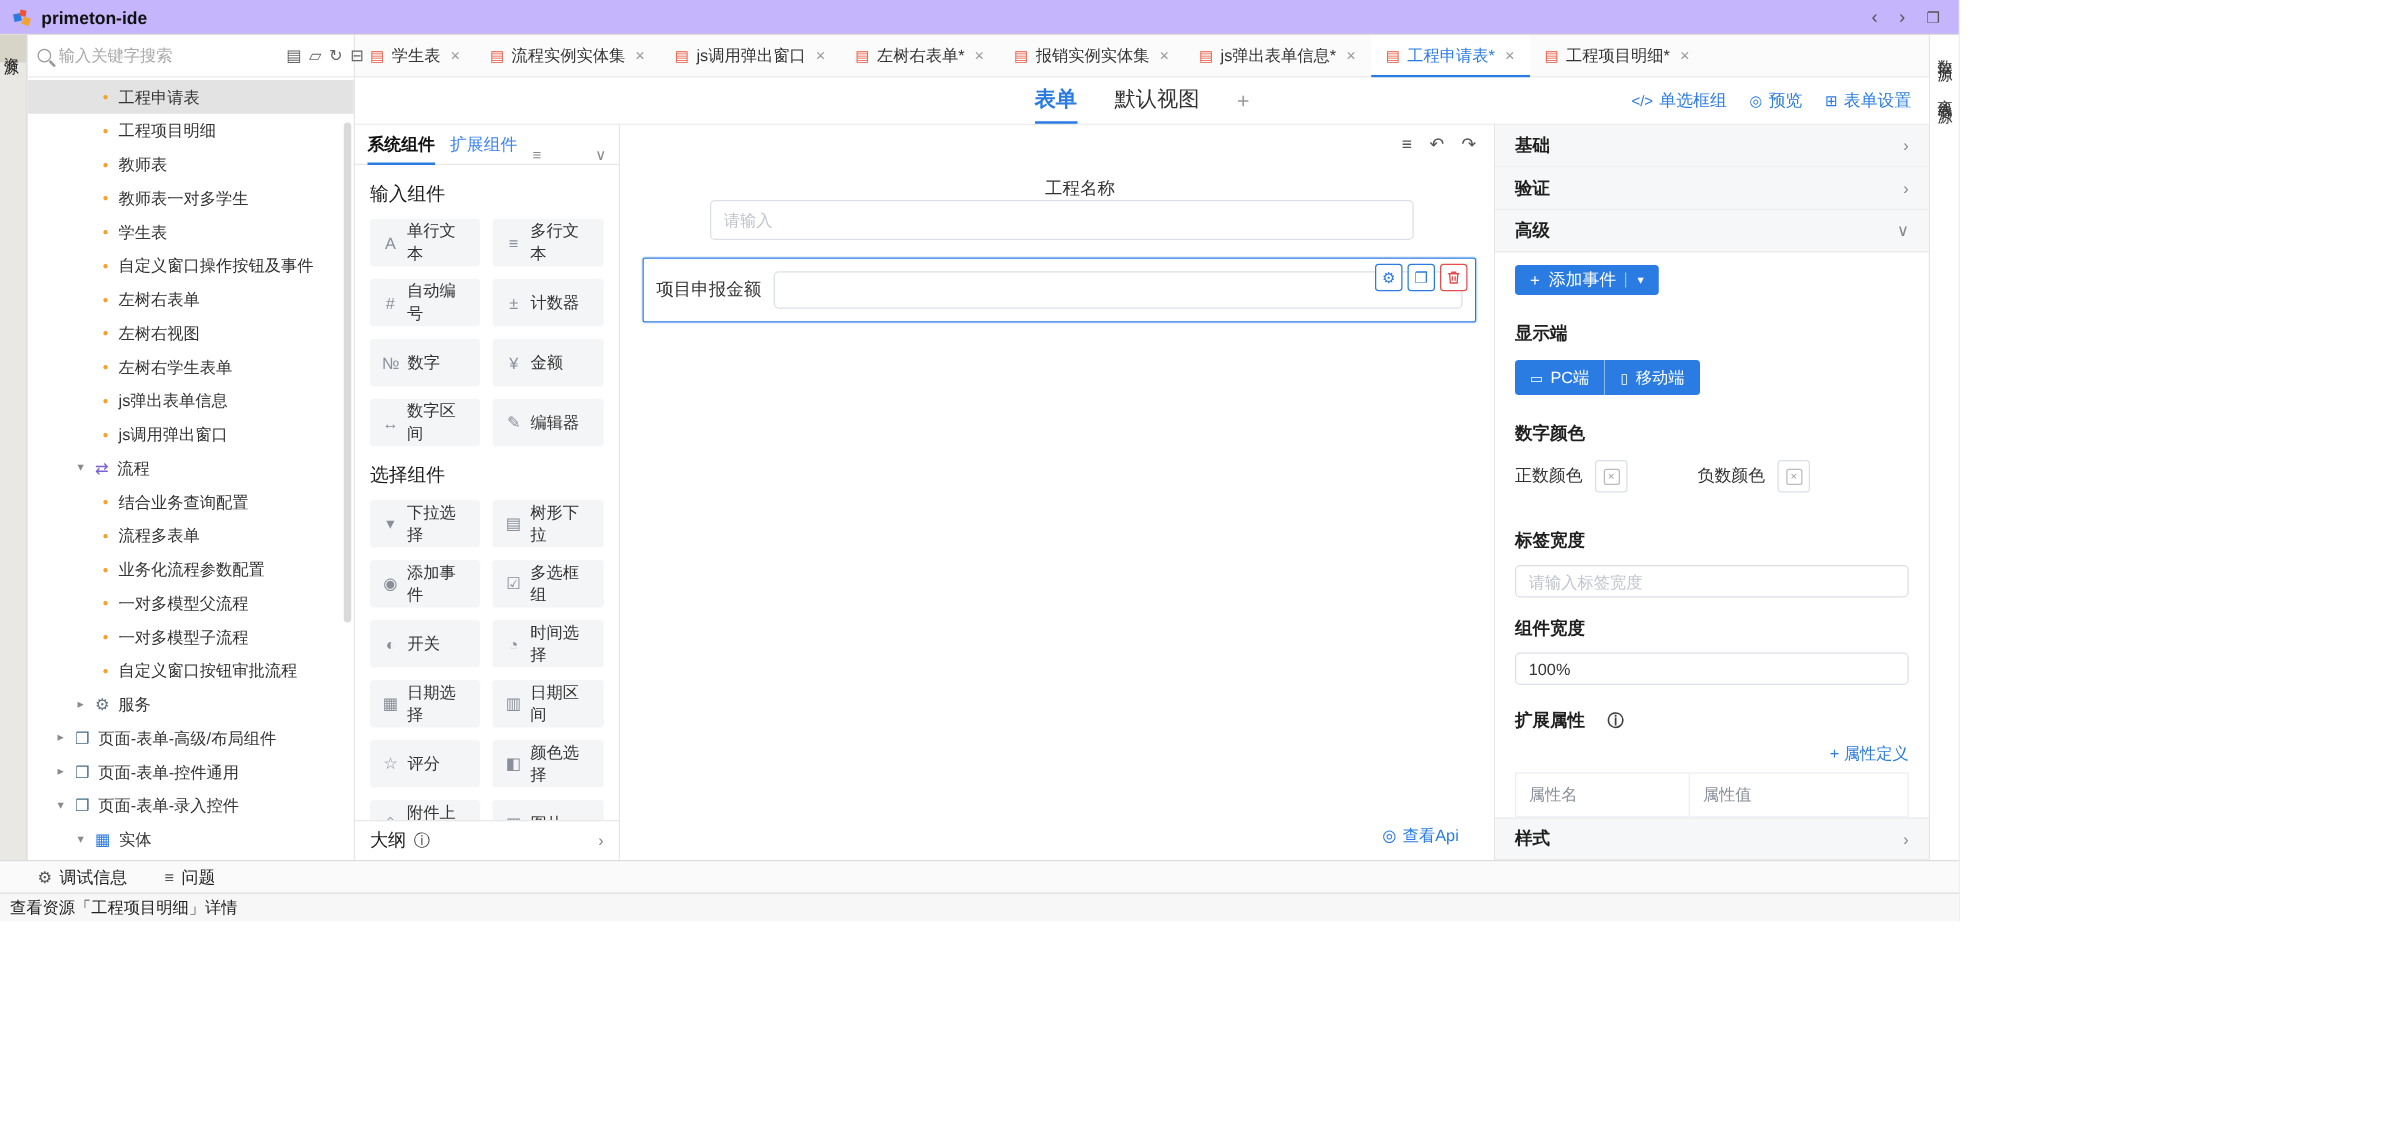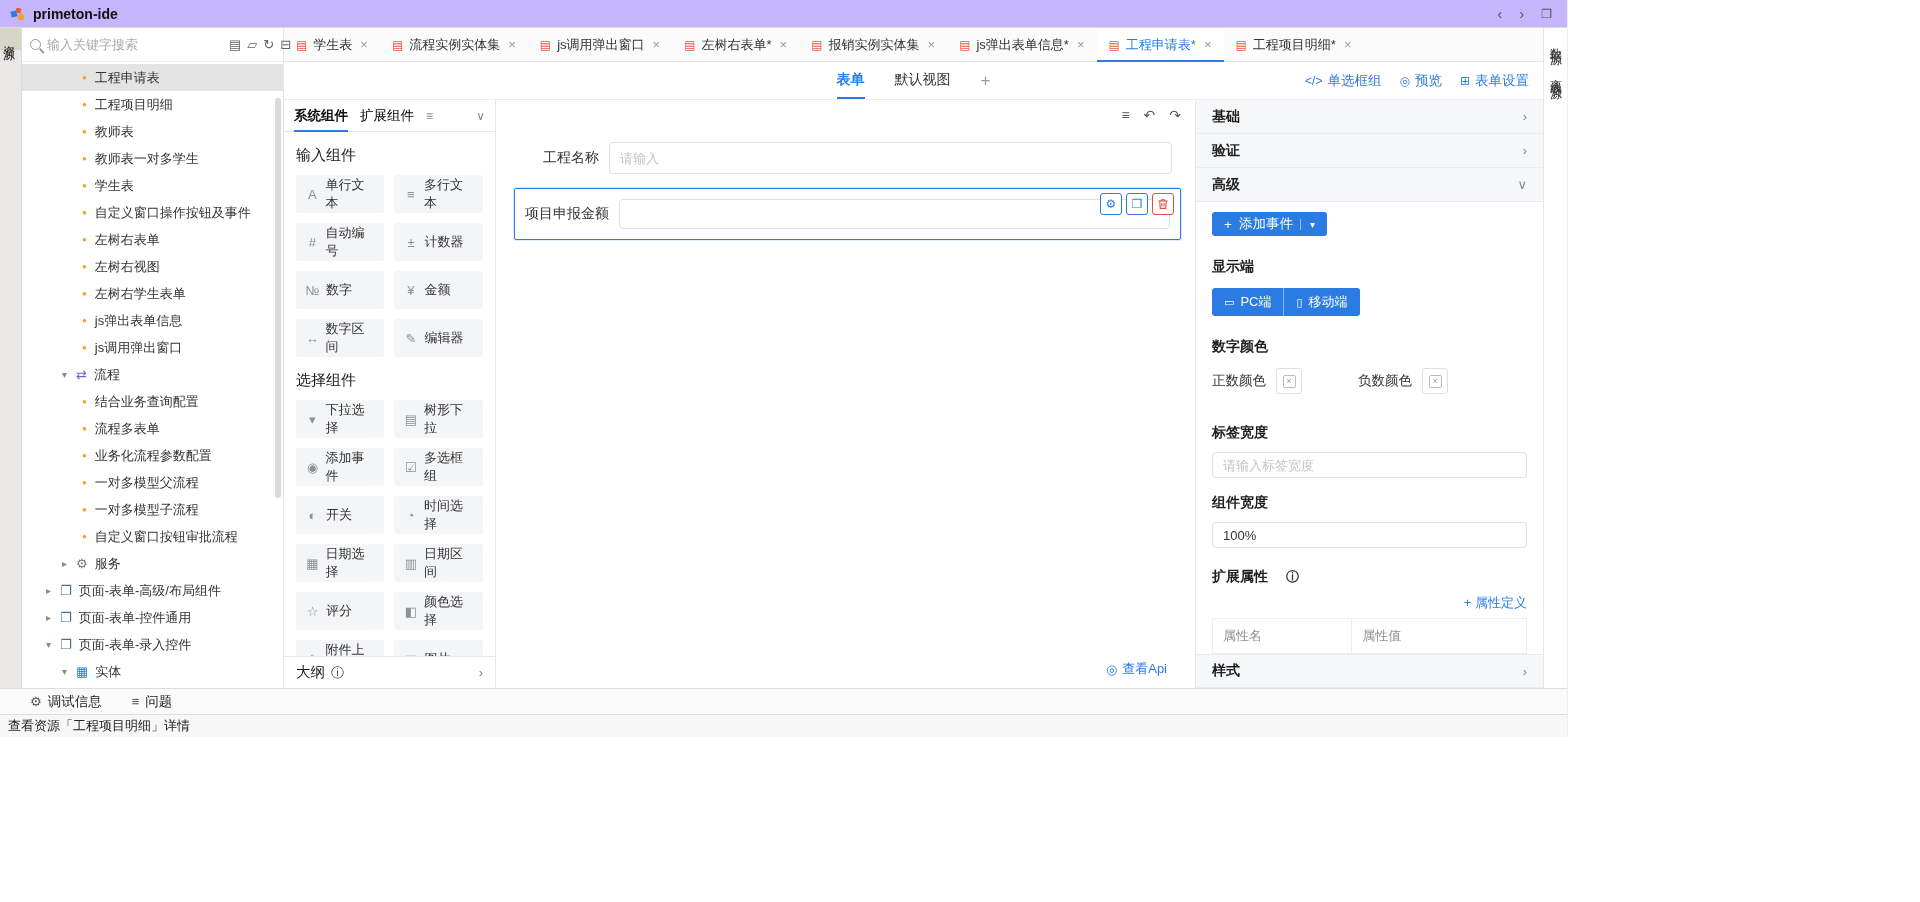--- a/index.html
+++ b/index.html
@@ -50,53 +50,53 @@
   .center{ width:1260px; display:flex; flex-direction:column;}
   .tabbar{ height:34px; display:flex; align-items:stretch; border-bottom:1px solid var(--border); background:#fbfbfb;}
   .etab{ display:flex; align-items:center; gap:6px; padding:0 12px; font-size:13px; color:#333; cursor:pointer; position:relative;}
   .etab .eticon{ color:var(--tab-icon); font-size:12px;}
   .etab .etclose{ color:#999; font-size:13px; margin-left:2px;}
   .etab.active{ color:var(--accent); background:#fff;}
   .etab.active::after{ content:''; position:absolute; left:0; right:0; bottom:-1px; height:2px; background:var(--accent);}
 
   .viewbar{ height:38px; position:relative; border-bottom:1px solid #ececec; background:#fff;}
   .vcenter{ position:absolute; left:0; right:0; top:0; bottom:0; display:flex; justify-content:center; align-items:stretch; gap:30px;}
-  .vtab{ display:flex; align-items:center; font-size:14px; color:#333; border-bottom:2px solid transparent; cursor:pointer;}
+  .vtab{ display:flex; align-items:center; font-size:17px; color:#333; border-bottom:2px solid transparent; cursor:pointer;}
   .vtab.active{ color:var(--accent); border-color:var(--accent); font-weight:600;}
   .vplus{ display:flex; align-items:center; color:#999; font-size:17px; cursor:pointer;}
   .vactions{ position:absolute; right:14px; top:0; bottom:0; display:flex; align-items:center; gap:18px;}
   .vact{ color:var(--accent); font-size:13.5px; display:flex; align-items:center; gap:5px; cursor:pointer;}
   .vact .ic{ font-size:12px;}
 
   .content{ flex:1; display:flex; overflow:hidden;}
 
   
   .palette{ width:212px; border-right:1px solid var(--border); display:flex; flex-direction:column;}
-  .phead{ height:32px; display:flex; align-items:center; border-bottom:1px solid #e8e8e8; padding:0 10px;}
-  .ptab{ font-size:13.5px; color:#000000; margin-right:12px; height:100%; display:flex; align-items:center; position:relative; cursor:pointer;}
+  .phead{ height:32px; display:flex; align-items:flex-end; border-bottom:1px solid #e8e8e8; padding:0 10px;}
+  .ptab{ font-size:13.5px; color:#3b82f6; margin-right:12px; height:100%; display:flex; align-items:center; position:relative; cursor:pointer;}
   .ptab.active{ color:#111; font-weight:700;}
   .ptab.active::after{ content:''; position:absolute; left:0; right:0; bottom:-1px; height:2px; background:var(--accent);}
   .phead .mini{ color:#888; font-size:12px; cursor:pointer;}
   .phead .chev{ margin-left:auto; color:#888; font-size:12px; cursor:pointer;}
   .pscroll{ flex:1; overflow:hidden; padding:0 12px;}
   .psec{ font-size:15px; color:#1a1a1a; font-weight:500; margin:14px 0 10px;}
   .pgrid{ display:grid; grid-template-columns:1fr 1fr; gap:10px;}
   .pbtn{ height:38px; background:#f4f5f7; border-radius:3px; display:flex; align-items:center; padding:0 8px;
     font-size:13px; color:#333; cursor:grab;}
   .pbtn .pic{ color:#8a8f99; width:17px; text-align:center; margin-right:5px; font-size:13px;}
   .pfoot{ height:32px; border-top:1px solid #e8e8e8; display:flex; align-items:center; padding:0 12px; gap:6px;}
   .pfoot .plabel{ font-size:14.5px; font-weight:500; color:#1a1a1a;}
   .pfoot .chev{ margin-left:auto; color:#888; font-size:13px; cursor:pointer;}
   .infoico{ color:#3c3c3c; font-size:13px;}
 
   
   .canvas{ flex:1; background:#fff; position:relative; display:flex; flex-direction:column;}
   .ctools{ height:30px; display:flex; justify-content:flex-end; align-items:center; gap:14px; padding-right:14px;}
   .ctool{ color:#555; font-size:14px; cursor:pointer; line-height:1;}
-  .frow{ display:flex; align-items:center; margin:12px 0 0 8px;}
+  .frow{ display:flex; align-items:center; margin:12px 0 0 8px;flex-direction:column;}
   .flabel{ width:105px; text-align:right; padding-right:10px; font-size:14px; color:#333; flex:0 0 auto;}
   .finput{ width:563px; height:32px; border:1px solid #dcdfe6; border-radius:4px; padding:0 10px; font-size:13px; color:#333; outline:none;}
   .finput::placeholder{ color:#c0c4cc;}
   .selbox{ margin:14px 0 0 18px; width:667px; border:1px solid var(--accent); border-radius:2px; position:relative;
     display:flex; align-items:center; padding:10px; box-shadow:0 0 0 1px rgba(42,124,226,.15);}
   .selbox .flabel2{ font-size:14px; color:#333; margin-right:10px; flex:0 0 auto;}
   .selbox .finput2{ flex:1; height:30px; border:1px solid #dcdfe6; border-radius:4px; padding:0 10px; font-size:13px; outline:none;}
   .sel-actions{ position:absolute; top:4px; right:6px; display:flex; gap:4px; z-index:3;}
   .abtn{ width:22px; height:22px; background:#fff; border-radius:3px; display:flex; align-items:center; justify-content:center; cursor:pointer;}
   .abtn.blue{ border:1px solid var(--accent); color:var(--accent); font-size:12px;}

